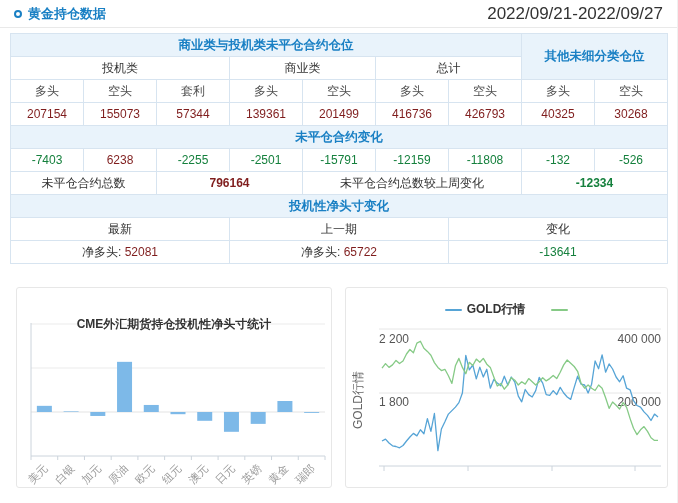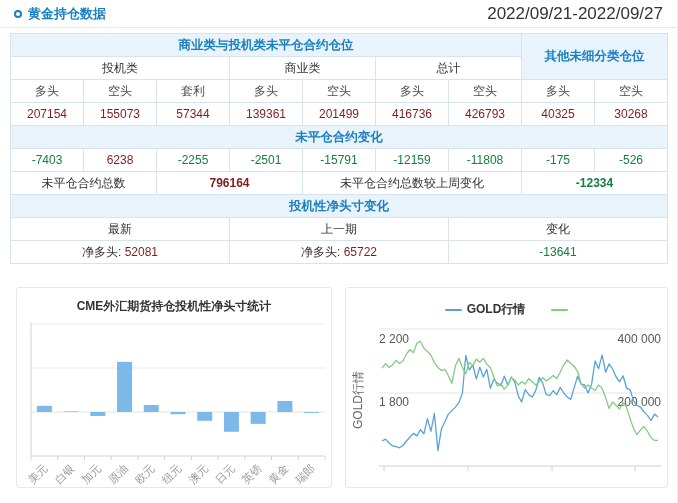--- a/index.html
+++ b/index.html
@@ -20,21 +20,21 @@
   .hb  { background:#e9f3fb; color:#1a80c4; font-weight:bold; font-size:12.5px; }
   .sub { color:#333; font-weight:normal; }
   .colh{ color:#4d4d4d; }
   .pos { color:#7f1d1d; }
   .neg { color:#15803d; }
   .b   { font-weight:bold; }
   
   .charts { display:flex; margin:23px 0 0 16px; }
   .panel { position:relative; width:316px; height:201px; border:1px solid #e7e7e7; border-radius:3px; background:#fff; }
   .panel.right { width:323px; margin-left:13px; }
-  .chart-title { position:absolute; top:10px; left:0; width:100%; text-align:center;
+  .chart-title { position:absolute; top:28px; left:0; width:100%; text-align:center;
                  font-size:12px; font-weight:bold; color:#333; }
   .legend { position:absolute; top:13px; left:0; width:100%; display:flex; justify-content:center; gap:26px; }
   .legend-item { display:flex; align-items:center; gap:5px; font-size:12px; font-weight:bold; color:#333; cursor:pointer; }
   .lmark { width:17px; height:2px; border-radius:2px; display:inline-block; position:relative; }
   .lmark.blue { background:#56a4d6; }
   .lmark.green{ background:#86ca86; }
   svg { position:absolute; left:0; top:0; }
   svg text { font-family:"Liberation Sans","DejaVu Sans",sans-serif; }
 </style>
 </head>
@@ -98,21 +98,21 @@
       <td colspan="9" class="hb">未平仓合约变化</td>
     </tr>
     <tr>
       <td class="neg">-7403</td>
       <td class="pos">6238</td>
       <td class="neg">-2255</td>
       <td class="neg">-2501</td>
       <td class="neg">-15791</td>
       <td class="neg">-12159</td>
       <td class="neg">-11808</td>
-      <td class="neg">-175</td>
+      <td class="neg">-132</td>
       <td class="neg">-526</td>
     </tr>
     <tr>
       <td colspan="2" class="sub">未平仓合约总数</td>
       <td colspan="2" class="pos b">796164</td>
       <td colspan="3" class="sub">未平仓合约总数较上周变化</td>
       <td colspan="2" class="neg b">-12334</td>
     </tr>
     <tr>
       <td colspan="9" class="hb">投机性净头寸变化</td>

